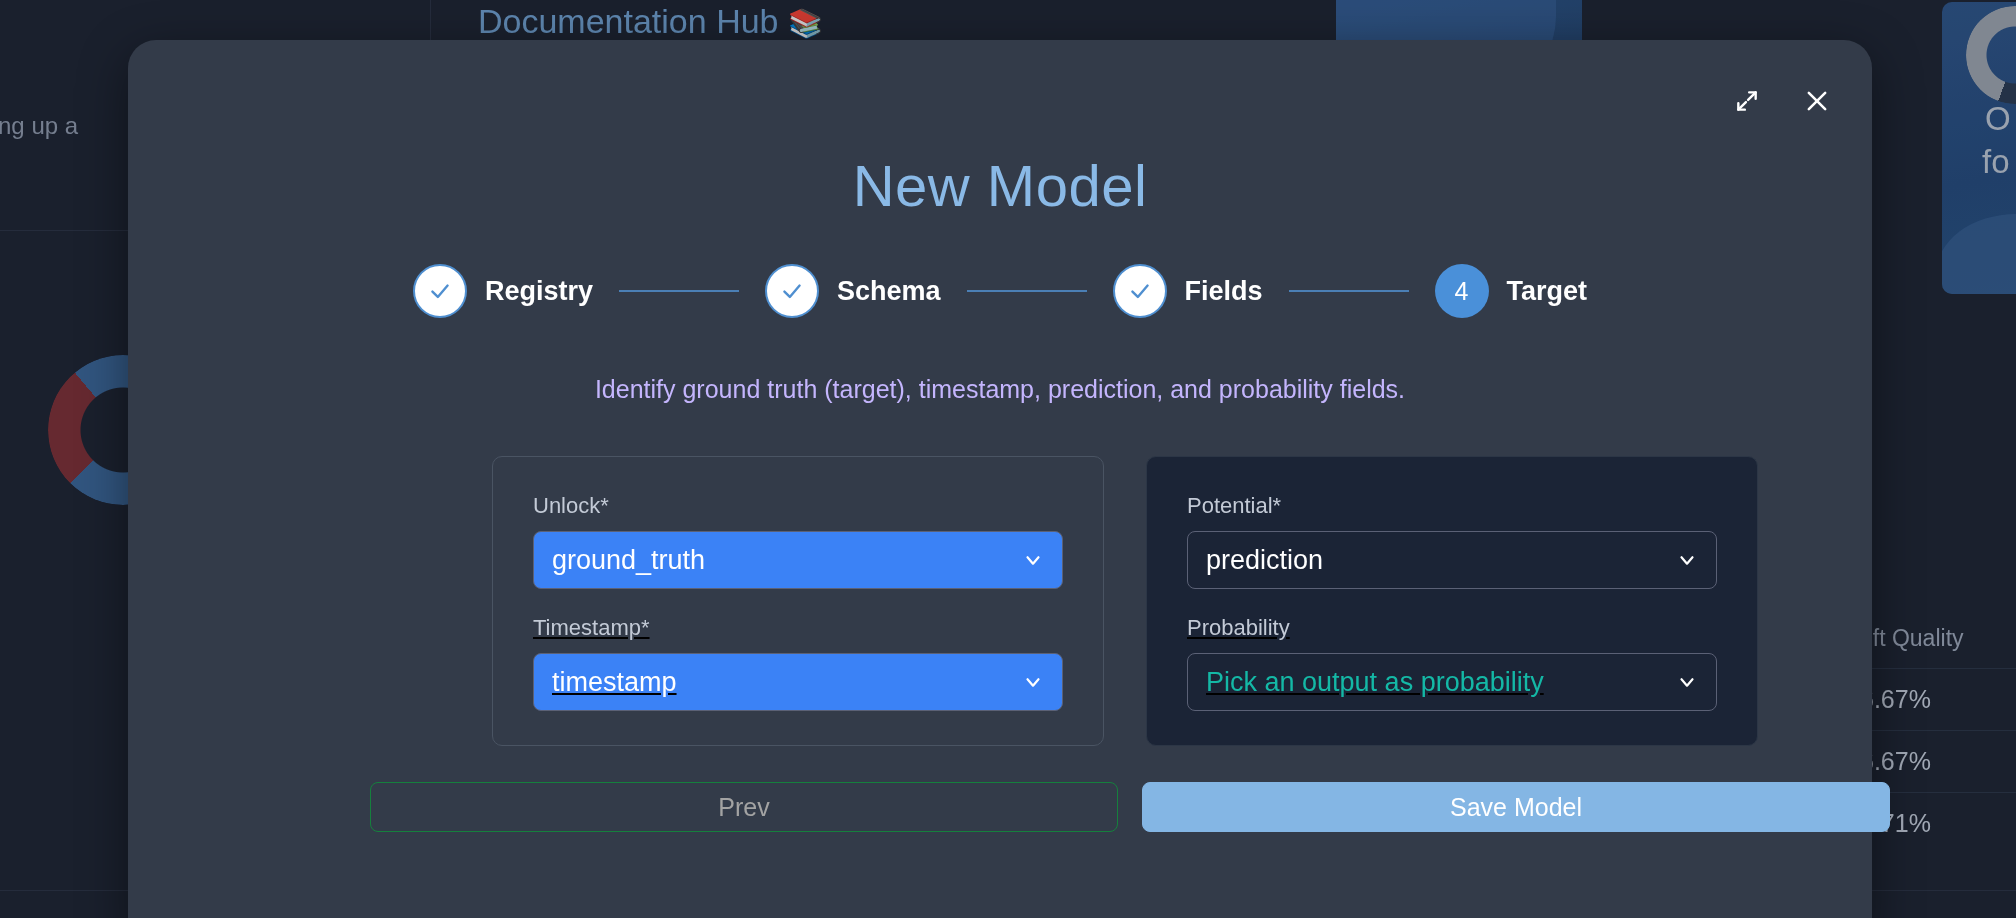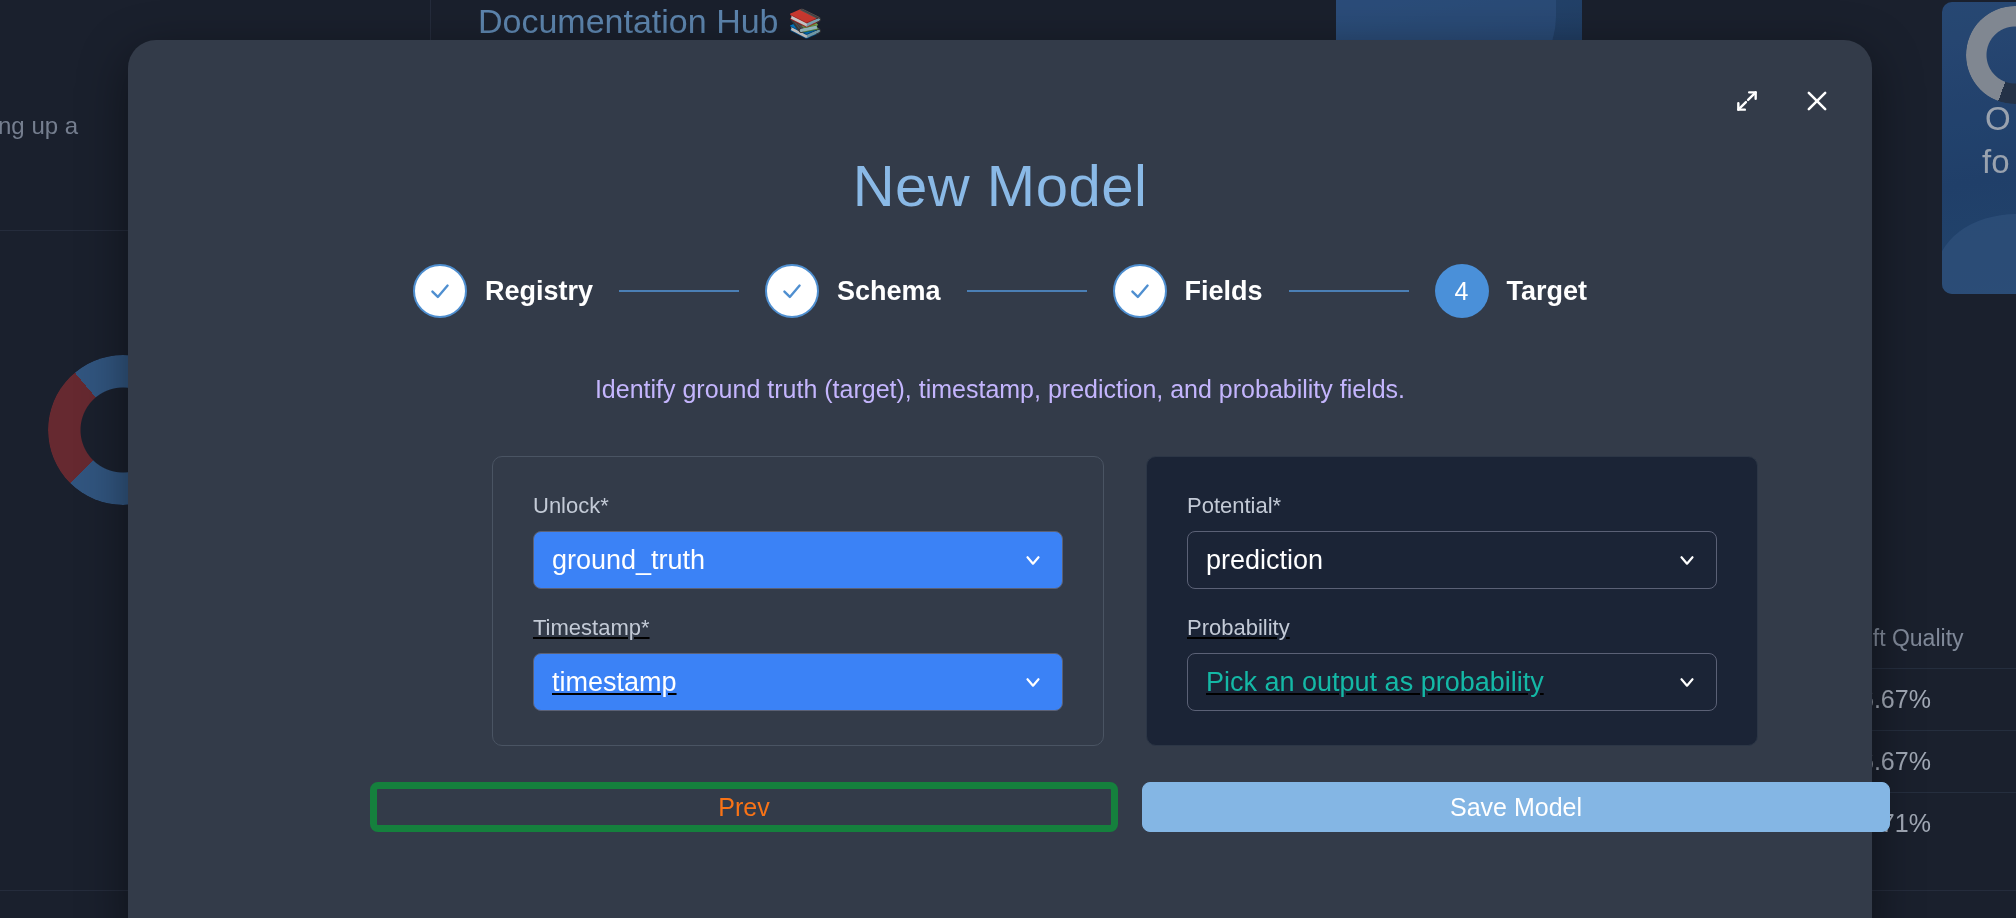--- a/index.html
+++ b/index.html
@@ -350,22 +350,22 @@
     font-size: 25px;
     display: flex;
     align-items: center;
     justify-content: center;
     cursor: pointer;
     white-space: nowrap;
   }
   #btn-prev {
     flex: 0 0 748px;
     background: transparent;
-    border: 7px solid #15803d;
-    color: #f97316;
+    border: 1px solid #15803d;
+    color: #a3a3a3;
   }
   #btn-save {
     flex: 1;
     background: #84b6e4;
     border: 1px solid #84b6e4;
     color: #ffffff;
   }
 </style>
 </head>
 <body>

